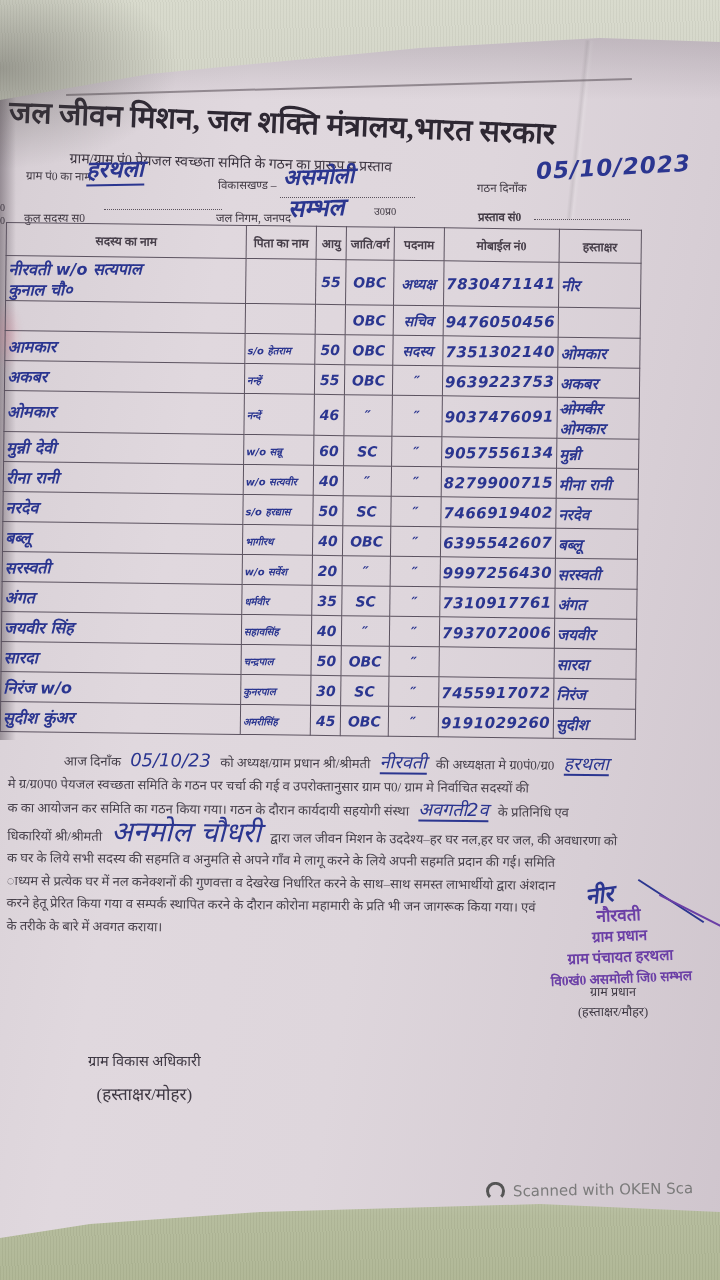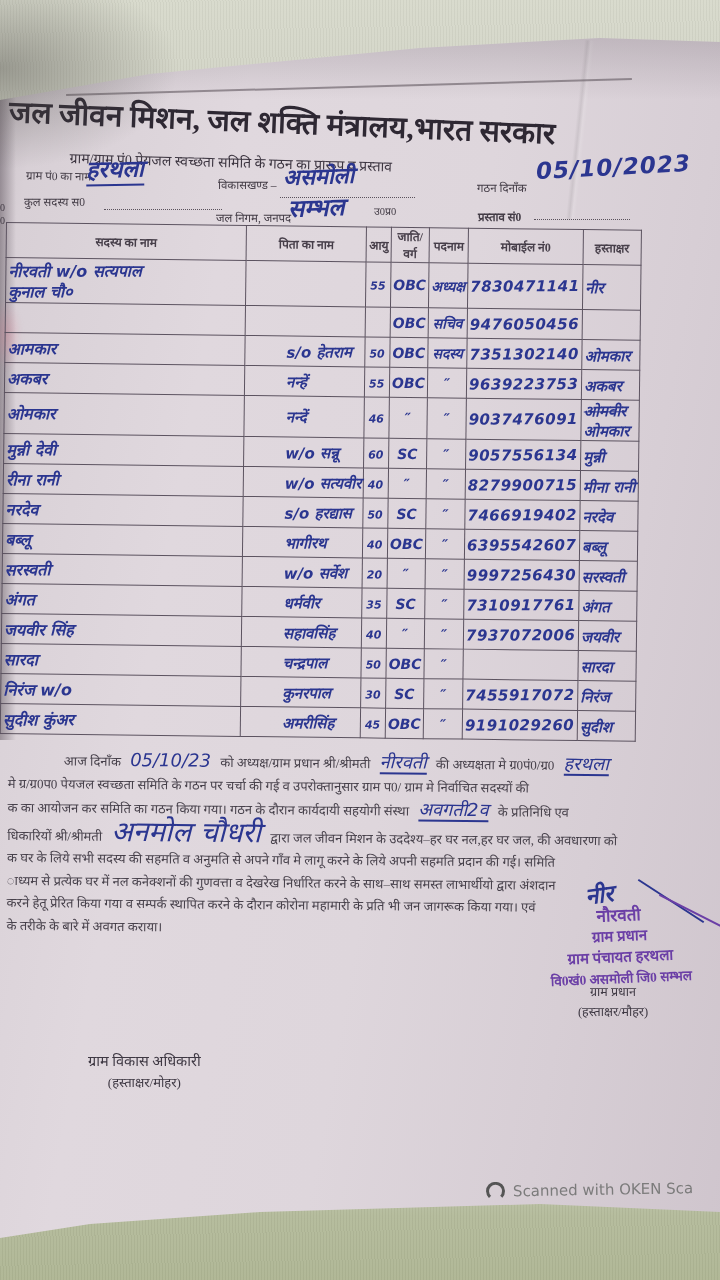--- a/index.html
+++ b/index.html
@@ -37,42 +37,42 @@
   .dotline{position:absolute;height:1px;border-bottom:1.5px dotted #5a525c;}
   .frag{position:absolute;left:0;font-size:10px;color:#433c46;}
 
   table.members{position:absolute;left:6px;top:222px;width:636px;border-collapse:collapse;
     transform:rotate(0.7deg);transform-origin:0 0;}
   table.members th,table.members td{border:1px solid #5c5360;padding:0 2px;overflow:visible;}
   table.members th{height:32px;font-size:12px;font-weight:600;color:#473f4a;font-family:"Liberation Serif",serif;}
   table.members td{height:29px;vertical-align:middle;}
   td .hw{display:inline-block;white-space:nowrap;transform:rotate(-1deg);}
   .c-name .hw{font-size:16px;}
-  .c-father .hw{font-size:15px;padding-left:39px;}
-  .c-age .hw{font-size:11px;}
+  .c-father .hw{font-size:10px;}
+  .c-age .hw{font-size:14px;}
   .c-caste .hw{font-size:14px;text-align:center;}
   td.c-age,td.c-caste,td.c-post{text-align:center;}
   .c-post .hw{font-size:14px;}
   .c-mobile .hw{font-size:15px;letter-spacing:.5px;}
   .c-sign .hw{font-size:15px;}
   .name2{font-size:15px;}
   .wide-name{width:235px;}
   s.hw{text-decoration:line-through;}
 
   .para{position:absolute;left:8px;top:748px;width:704px;font-size:13px;line-height:22.5px;color:#47414b;
     transform:rotate(0.5deg);transform-origin:0 0;}
   .para .line{min-height:22.5px;}
   .para .line:first-child{text-indent:56px;}
   .pp{color:#47414b;}
   .ph{color:#2b3690;font-family:"DejaVu Sans",sans-serif;font-style:italic;font-weight:400;font-size:18px;margin:0 6px;}
   .ph.u{border-bottom:2px solid #2b3690;}
   .ph.big{font-size:28px;}
 
   .sig-left{position:absolute;left:88px;top:1050px;text-align:center;color:#3e3843;font-size:14.5px;line-height:22px;}
-  .sig-left .note{font-size:13px;}
+  .sig-left .note{font-size:17px;margin-top:12px;}
   .pradhan-sign{position:absolute;left:585px;top:878px;font-size:23px;transform:rotate(-8deg);}
   .sign-stroke{position:absolute;left:632px;top:900px;width:78px;height:2px;background:#2b3690;transform:rotate(33deg);}
   .stamp{position:absolute;left:520px;top:905px;width:200px;text-align:center;color:#6b3fa6;
     font-weight:700;transform:rotate(-2.5deg);line-height:21px;font-size:15px;}
   .stamp .l0{font-size:17px;}
   .stamp .l3{font-size:13.5px;white-space:nowrap;}
   .stamp-stroke{position:absolute;left:655px;top:912px;width:80px;height:2px;background:#6b3fa6;transform:rotate(27deg);}
   .sig-right{position:absolute;left:548px;top:982px;width:130px;text-align:center;color:#3e3843;font-size:12.5px;line-height:20px;}
 
   .watermark{position:absolute;left:486px;top:1180px;display:flex;align-items:center;gap:8px;color:#7b7b7b;
@@ -92,21 +92,21 @@
     <div class="subtitle">ग्राम/ग्राम पं0 पेयजल स्वच्छता समिति के गठन का प्रारूप व प्रस्ताव</div>
 
     <span class="flabel" style="left:26px;top:168px;transform:rotate(1deg);">ग्राम पं0 का नाम</span>
     <span class="fval hw v-village">हरथला</span>
     <span class="flabel" style="left:218px;top:177px;">विकासखण्ड –</span>
     <span class="fval hw v-block">असमोली</span>
     <span class="dotline" style="left:280px;top:196px;width:135px;"></span>
     <span class="flabel" style="left:477px;top:180px;">गठन दिनाँक</span>
     <span class="fval hw v-date">05/10/2023</span>
 
-    <span class="flabel" style="left:24px;top:194px;">कुल सदस्य स0</span>
+    <span class="flabel" style="left:24px;top:210px;">कुल सदस्य स0</span>
     <span class="dotline" style="left:104px;top:208px;width:118px;"></span>
     <span class="flabel" style="left:216px;top:210px;">जल निगम, जनपद</span>
     <span class="fval hw v-nigam">सम्भल</span>
     <span class="flabel" style="left:374px;top:204px;font-size:10.5px;">उ0प्र0</span>
     <span class="flabel" style="left:478px;top:209px;font-weight:bold;">प्रस्ताव सं0</span>
     <span class="dotline" style="left:534px;top:218px;width:96px;"></span>
 
     <span class="frag" style="top:202px;">0</span>
     <span class="frag" style="top:215px;">0</span>
 

